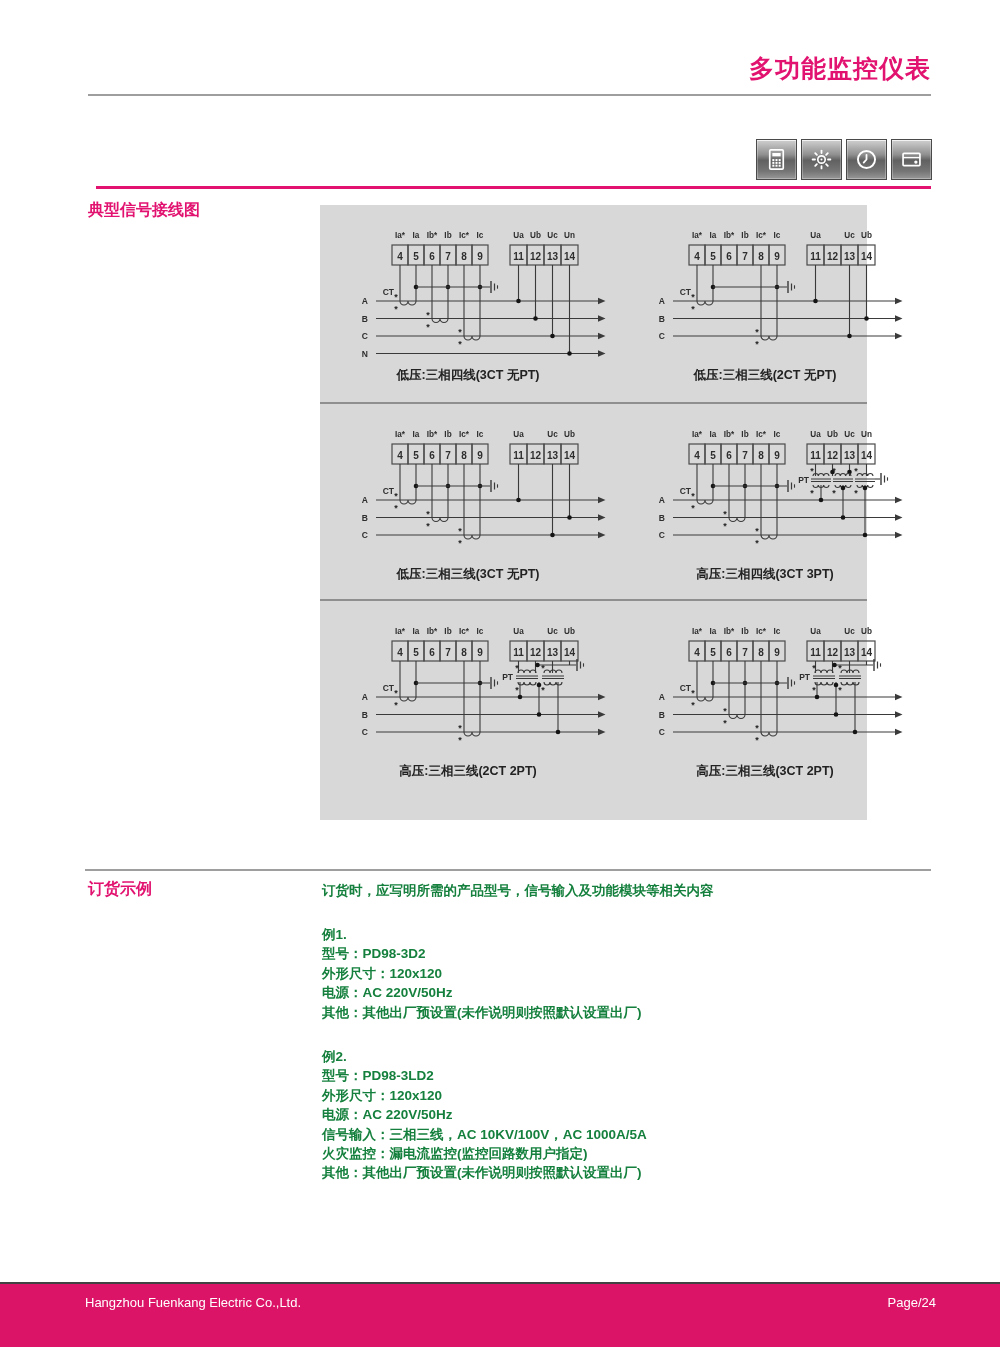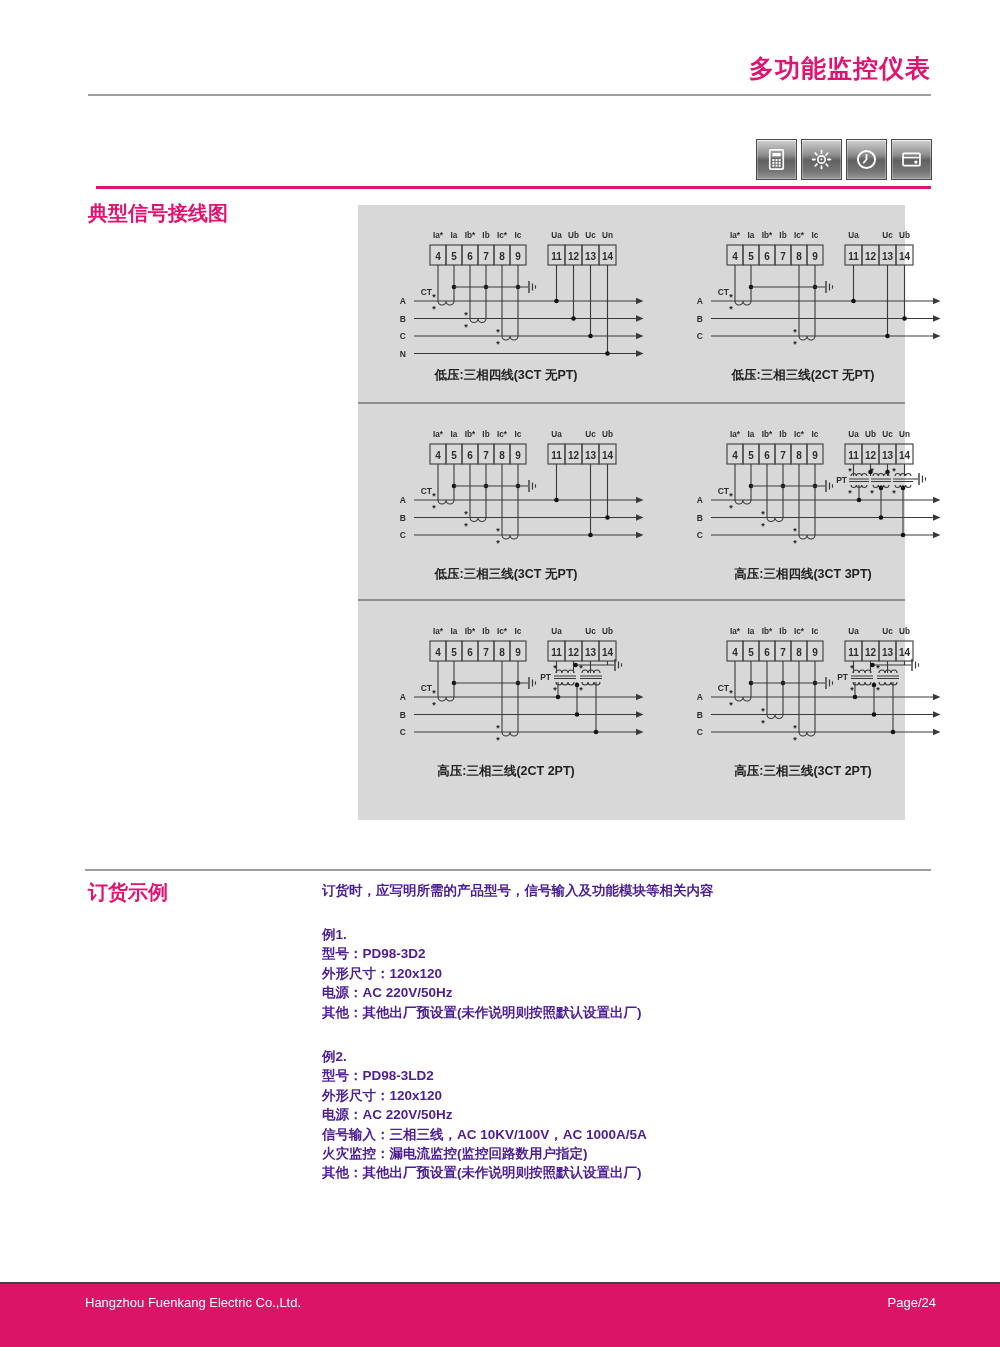--- a/index.html
+++ b/index.html
@@ -9,31 +9,31 @@
              color:var(--accent);letter-spacing:1px;}
   .rule-gray{position:absolute;height:2px;background:#9e9e9e;}
   .rule-top{left:88px;top:94px;width:843px;}
   .rule-mid{left:85px;top:869px;width:846px;}
   .toolbar{position:absolute;left:756px;top:139px;display:flex;gap:4px;}
   .icon-btn{width:41px;height:41px;box-sizing:border-box;border:1px solid #4a4a4a;
             background:linear-gradient(180deg,#d0d0d0 0%,#8f8f8f 38%,#616161 52%,#757575 80%,#989898 100%);
             box-shadow:inset 0 1px 0 rgba(255,255,255,.65), inset 0 0 0 1px rgba(255,255,255,.28);
             display:flex;align-items:center;justify-content:center;padding:0;cursor:pointer;}
   .rule-accent{position:absolute;left:96px;top:186px;width:835px;height:3px;background:var(--accent);}
-  .section-heading{position:absolute;font-size:20px;font-weight:600;color:var(--accent);}
+  .section-heading{position:absolute;font-size:16px;font-weight:600;color:var(--accent);}
   .wiring-heading{left:88px;top:200px;}
   .ordering-heading{left:88px;top:879px;}
-  .panel{position:absolute;left:320px;top:205px;width:547px;height:615px;background:var(--panel);margin-left:38px;}
+  .panel{position:absolute;left:320px;top:205px;width:547px;height:615px;background:var(--panel);}
   .prow{display:flex;}
   .prow-sep{height:2px;background:#8f8f8f;}
   .pcell{width:297.5px;position:relative;}
   .pcell svg{display:block;margin-top:2px;}
   svg text{font-family:"Liberation Sans",sans-serif;}
   .ordering-body{position:absolute;left:322px;top:882px;width:615px;font-size:13.5px;
-                 font-weight:600;color:#4c1d95;}
+                 font-weight:600;color:#15803d;}
   .ordering-intro{margin-bottom:25px;}
   .example{margin-bottom:25px;line-height:19.4px;}
   .footer{position:absolute;left:0;top:1282px;width:1000px;height:65px;background:var(--footer);
           border-top:2px solid #424242;box-sizing:content-box;color:#fff;}
   .footer-company{position:absolute;left:85px;top:11px;font-size:13px;}
   .footer-page{position:absolute;right:64px;top:11px;font-size:13px;}
 </style>
 </head>
 <body>
 

